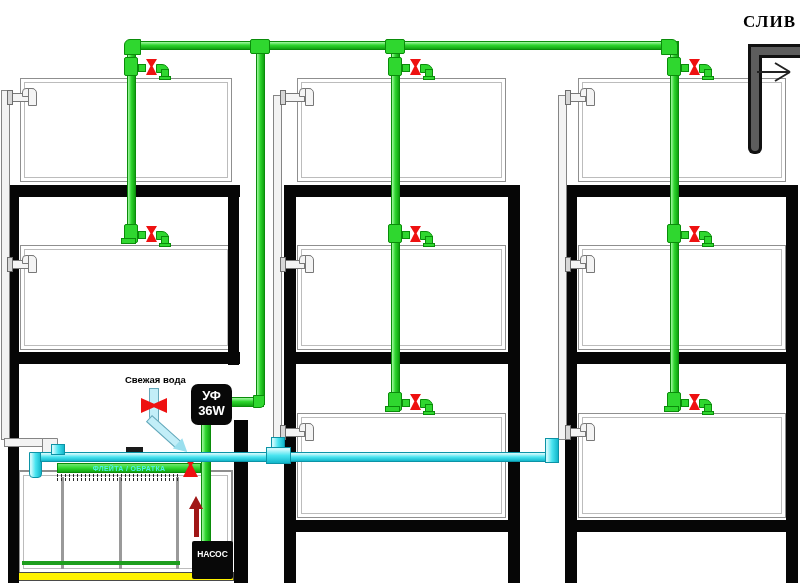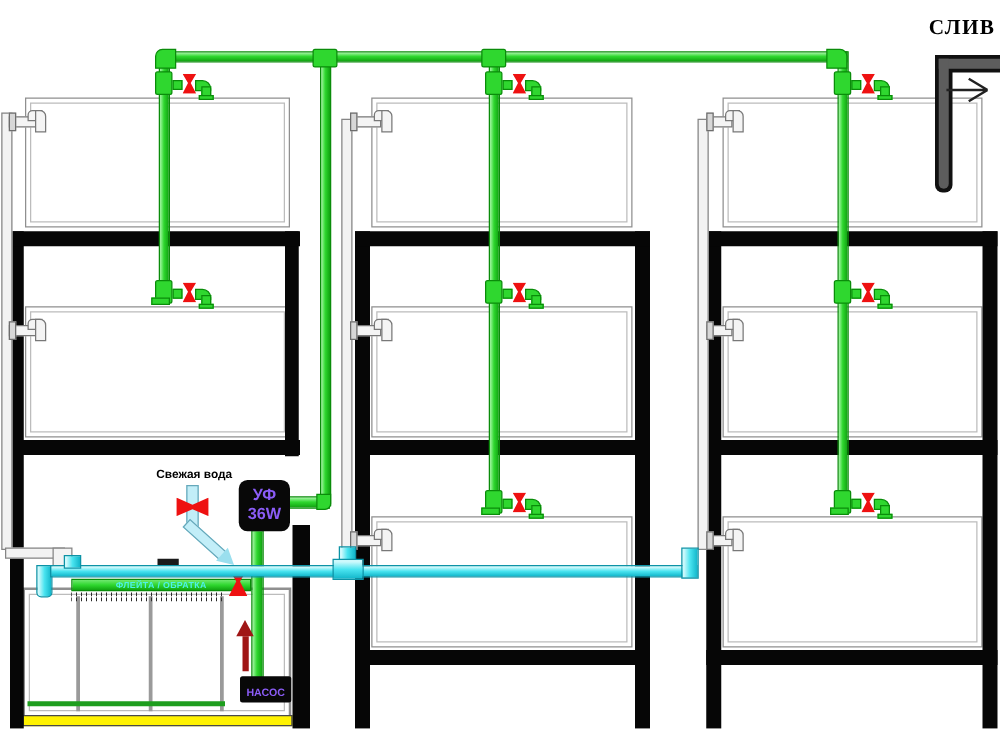--- a/index.html
+++ b/index.html
@@ -19,21 +19,21 @@
   .tap{z-index:6;width:48px;height:23px;}
   .tp{position:absolute;box-sizing:border-box;}
   .tg{background:#2fd72f;border:1px solid #0a8c0a;}
   .valve-v{background:#ee1111;clip-path:polygon(0 0,100% 0,60% 46%,100% 100%,0 100%,40% 46%);}
   .valve-h{background:#ee1111;clip-path:polygon(0 0,50% 38%,100% 0,100% 100%,50% 62%,0 100%);}
   .ch{background:linear-gradient(180deg,#cdf9fc 10%,#4ae4f0 50%,#12b6ca);border:1px solid #0c93a6;z-index:7;}
   .cv{background:linear-gradient(90deg,#cdf9fc 10%,#4ae4f0 50%,#12b6ca);border:1px solid #0c93a6;z-index:7;}
   .flute{z-index:5;background:linear-gradient(180deg,#6fe86f,#2fd72f 50%,#12a412);border:1px solid #0a8c0a;
          color:#4df0e8;font-size:7px;font-weight:bold;text-align:center;line-height:9px;letter-spacing:.3px;}
   .holes{z-index:6;background:repeating-linear-gradient(90deg,#2a2a2a 0 1px,transparent 1px 4px);}
-  .box-b{background:#080808;color:#8b5cf6;font-weight:bold;text-align:center;border-radius:7px;z-index:8;}
+  .box-b{background:#080808;color:#ffffff;font-weight:bold;text-align:center;border-radius:7px;z-index:8;}
   .lbl{color:#000;font-weight:bold;z-index:9;white-space:nowrap;}
   .fw-pipe{background:#c2eef8;border:1px solid #66a8ba;z-index:8;}
   .fw-arrow{background:#c2eef8;border:1px solid #66a8ba;z-index:8;transform:rotate(42deg);transform-origin:0 0;}
   .fw-arrow:after{content:"";position:absolute;right:-12px;top:-4px;width:0;height:0;
                   border-left:13px solid #9adfee;border-top:7px solid transparent;border-bottom:7px solid transparent;}
   .sliv-back{background:#111111;z-index:8;}
   .sliv-core{background:#5d5d5d;z-index:8;}
   .up-arrow-head{width:0;height:0;border-left:7px solid transparent;border-right:7px solid transparent;
                  border-bottom:13px solid #a01616;}
   .up-arrow-stem{width:5px;height:28px;margin:0 auto;background:#a01616;}
@@ -257,21 +257,21 @@
 
   <div class="abs lbl" style="left:125px;top:374px;font-size:9.5px">Свежая вода</div>
   <div class="abs fw-pipe" style="left:149px;top:388px;width:10px;height:34px"></div>
   <div class="abs valve-h" style="left:141px;top:398px;width:26px;height:15px;z-index:9"></div>
   <div class="abs fw-arrow" style="left:152px;top:415px;width:40px;height:9px"></div>
 
   <div class="abs box-b" style="left:191px;top:384px;width:41px;height:41px;font-size:13px;line-height:15px;padding-top:4px">
     <div>УФ</div>
     <div>36W</div>
   </div>
-  <div class="abs box-b" style="left:192px;top:541px;width:41px;height:21px;font-size:8.5px;line-height:10px;padding-top:8px;border-radius:2px">
+  <div class="abs box-b" style="left:192px;top:541px;width:41px;height:38px;font-size:8.5px;line-height:10px;padding-top:8px;border-radius:2px">
     <div>НАСОС</div>
   </div>
   <div class="abs" style="left:189px;top:496px;width:14px;height:42px;z-index:9">
     <div class="up-arrow-head"></div>
     <div class="up-arrow-stem"></div>
   </div>
 
   <div class="abs lbl" style="left:743px;top:12px;font-size:17px;font-family:'Liberation Serif',serif;letter-spacing:1px">СЛИВ</div>
   <div class="abs sliv-back" style="left:748px;top:44px;width:54px;height:14px"></div>
   <div class="abs sliv-back" style="left:748px;top:44px;width:14px;height:110px;border-radius:0 0 6px 6px"></div>

